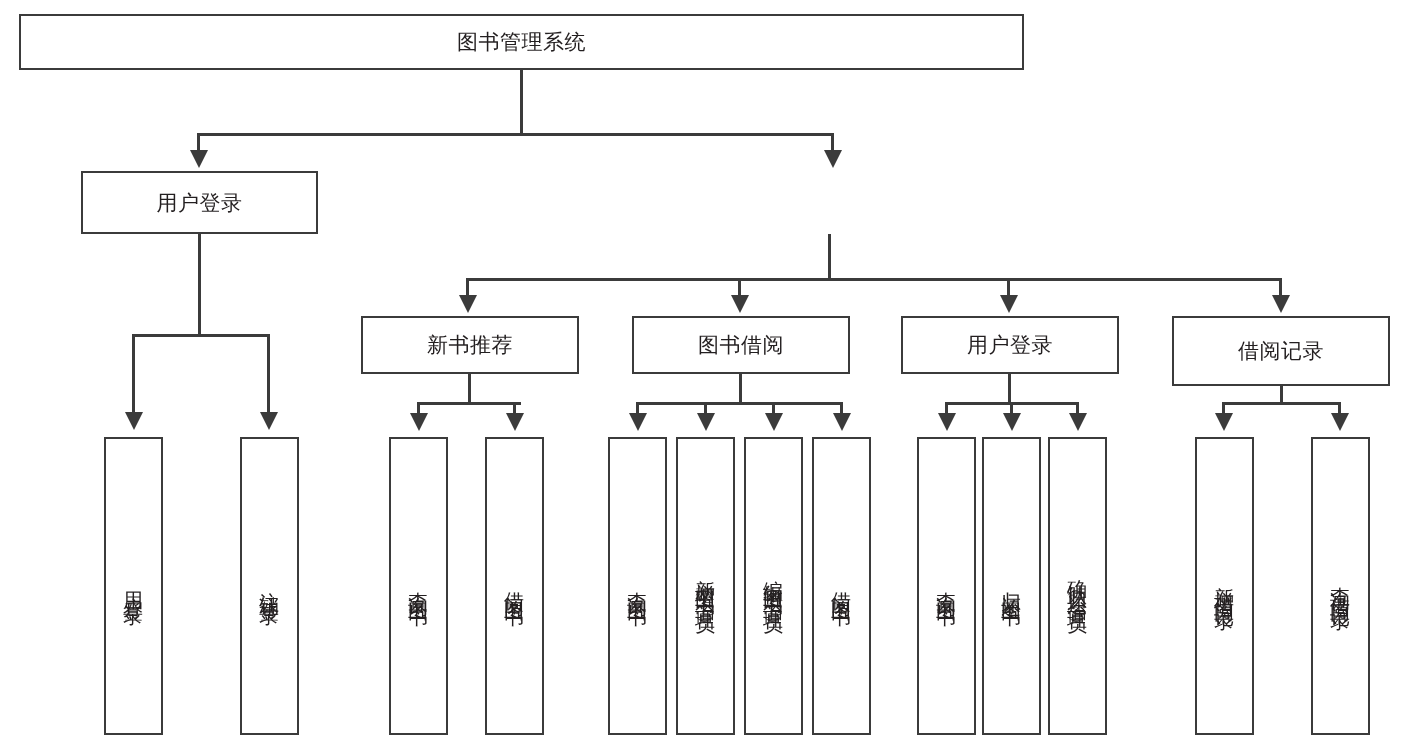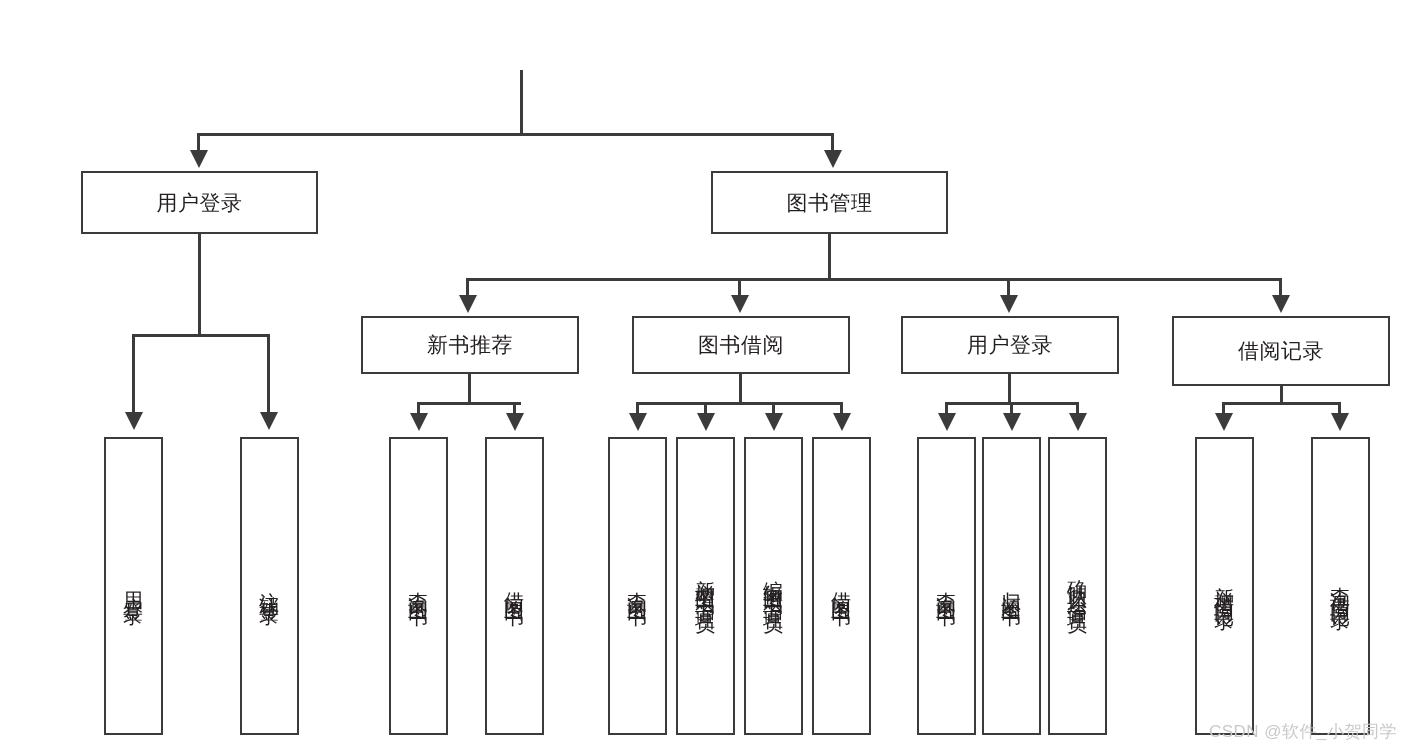--- a/index.html
+++ b/index.html
@@ -82,37 +82,37 @@
     z-index: 5;
     white-space: nowrap;
     font-family: "Liberation Sans", "DejaVu Sans", sans-serif;
   }
 </style>
 </head>
 <body>
 
 <div id="canvas">
 
+  <div class="node h" style="left:19px; top:14px; width:1005px; height:56px;">
+    <span>图书管理系统</span>
+  </div>
 
   <div class="vline" style="left:520px; top:70px; width:3px; height:64px;"></div>
 
   <div class="hline" style="left:197px; top:133px; width:637px; height:3px;"></div>
 
   <div class="vline" style="left:197px; top:133px; height:22px;"></div>
   <div class="arrow" style="left:190px; top:150px;"></div>
   <div class="vline" style="left:831px; top:133px; height:22px;"></div>
   <div class="arrow" style="left:824px; top:150px;"></div>
 
   <div class="node h" style="left:81px; top:171px; width:237px; height:63px;">
     <span>用户登录</span>
   </div>
 
-  <div class="node h" style="left:711px; top:171px; width:237px; height:63px;">
-    <span>图书管理</span>
-  </div>
 
   <div class="vline" style="left:198px; top:234px; height:102px;"></div>
   <div class="hline" style="left:132px; top:334px; width:137px; height:3px;"></div>
   <div class="vline" style="left:132px; top:334px; height:82px;"></div>
   <div class="arrow" style="left:125px; top:412px;"></div>
   <div class="vline" style="left:267px; top:334px; height:82px;"></div>
   <div class="arrow" style="left:260px; top:412px;"></div>
 
   <div class="vline" style="left:828px; top:234px; height:46px;"></div>
   <div class="hline" style="left:466px; top:278px; width:816px; height:3px;"></div>
@@ -209,15 +209,14 @@
     <span>确认归还（管理员）</span>
   </div>
 
   <div class="node v" style="left:1195px; top:437px; width:59px; height:298px;">
     <span>新增借阅记录</span>
   </div>
   <div class="node v" style="left:1311px; top:437px; width:59px; height:298px;">
     <span>查询借阅记录</span>
   </div>
 
-  <div id="watermark">CSDN @软件_小贺同学</div>
 
 </div>
 
 </body></html>

